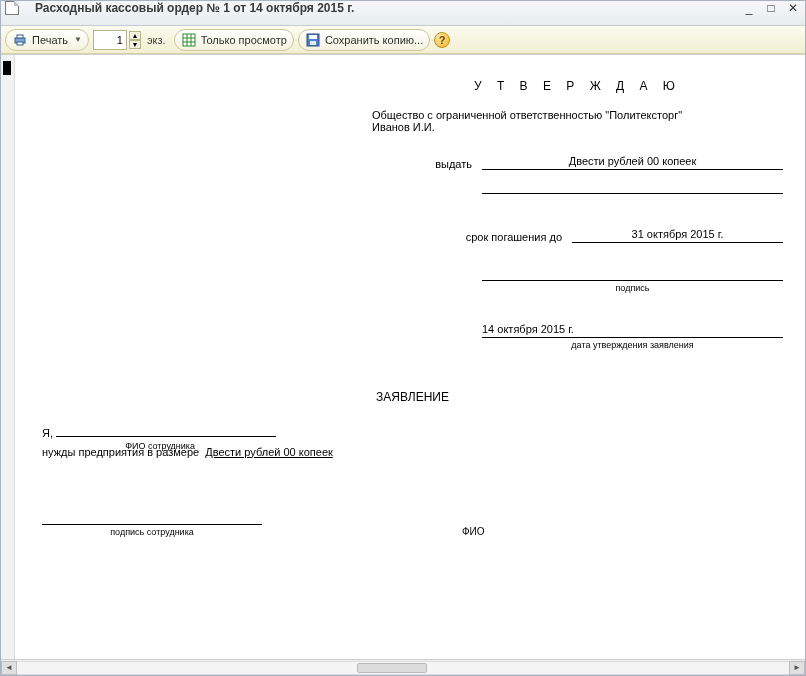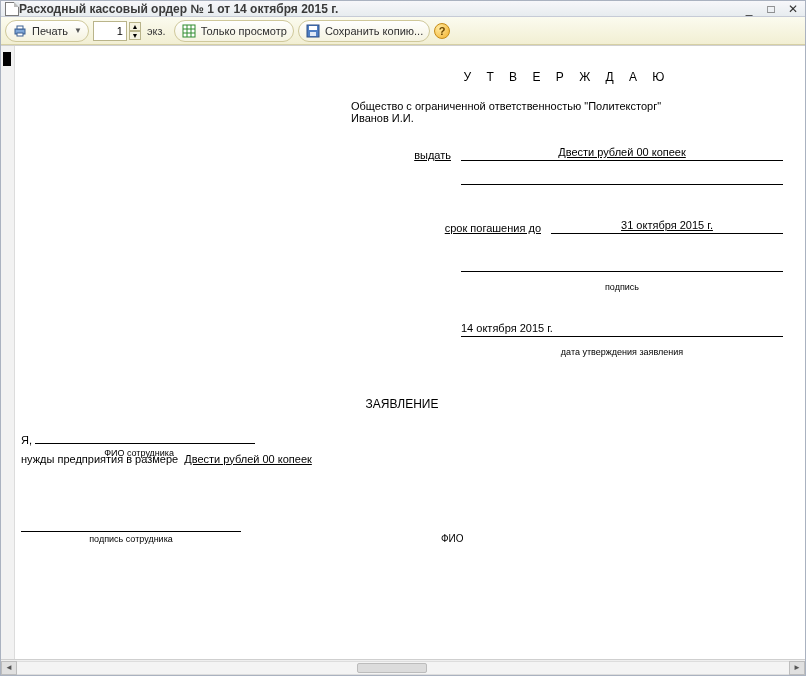--- a/index.html
+++ b/index.html
@@ -12,25 +12,25 @@
     overflow: hidden;
   }
   .window {
     width: 806px; height: 676px;
     border: 1px solid #aab2c0;
     background: #f0f0f0;
     display: flex; flex-direction: column;
   }
   
   .titlebar {
-    height: 16px;
+    height: 25px;
     background: linear-gradient(#f7f7fa,#e7ecef);
     border-bottom: 1px solid #c6cbd6;
-    display: flex; align-items: center;
-    padding: 0 4px; gap: 0;
+    display: flex; align-items: flex-start;
+    padding: 0 4px; gap: 16px;
     font-size: 12px;
     color: #3a3a3a;
   }
   .titlebar .doc-icon {
     width: 14px; height: 14px;
     display:inline-block;
     border:1px solid #7a7a7a;
     background:#fff;
     position:relative;
   }
@@ -93,20 +93,21 @@
     display:flex;align-items:center;justify-content:center;
     color:#6b4600; font-weight:bold; cursor:pointer;
     font-size:11px;
   }
   .dd-arrow { font-size:8px; color:#555; margin-left:2px;}
   
   .docwrap {
     flex:1; position:relative; background:#fff;
     border-top:1px solid #d0d0d0;
     display:flex;
+    gap:21px;
   }
   .ruler-v {
     width:14px; background:#f2f2f2;
     border-right:1px solid #dcdcdc;
     position:relative;
   }
   .ruler-v .mark {
     position:absolute; left:2px; top:6px;
     width:8px; height:14px; background:#000;
   }
@@ -118,29 +119,28 @@
   
   .approve-block { margin-left:330px; }
   .approve-title {
     text-align:center; letter-spacing:6px; font-size:12px;
     margin: 6px 0 16px 0;
   }
   .org-line { text-align:left; font-size:11px; }
   .row {
     display:flex; align-items:flex-end;
     margin-top: 22px;
-    text-decoration: underline;
   }
   .row .lbl { width:110px; text-align:right; padding-right:10px; font-size:11px;}
   .row .line {
     flex:1; border-bottom:1px solid #000; text-align:center;
     padding-bottom:2px; font-size:11px;
   }
   .row .line.empty { height:14px; }
-  .sub { font-size:9px; text-align:center; margin-top:10px;}
+  .sub { font-size:9px; text-align:center; margin-top:2px;}
   .date-line { margin-top:30px; }
   .statement-title {
     text-align:center; font-size:12px; font-weight:normal;
     margin: 40px 0 20px 0;
   }
   .body-text { font-size:11px; line-height:1.7; }
   .fill-blank {
     display:inline-block; border-bottom:1px solid #000;
     min-width:220px; height:12px; vertical-align:baseline;
     position:relative;

